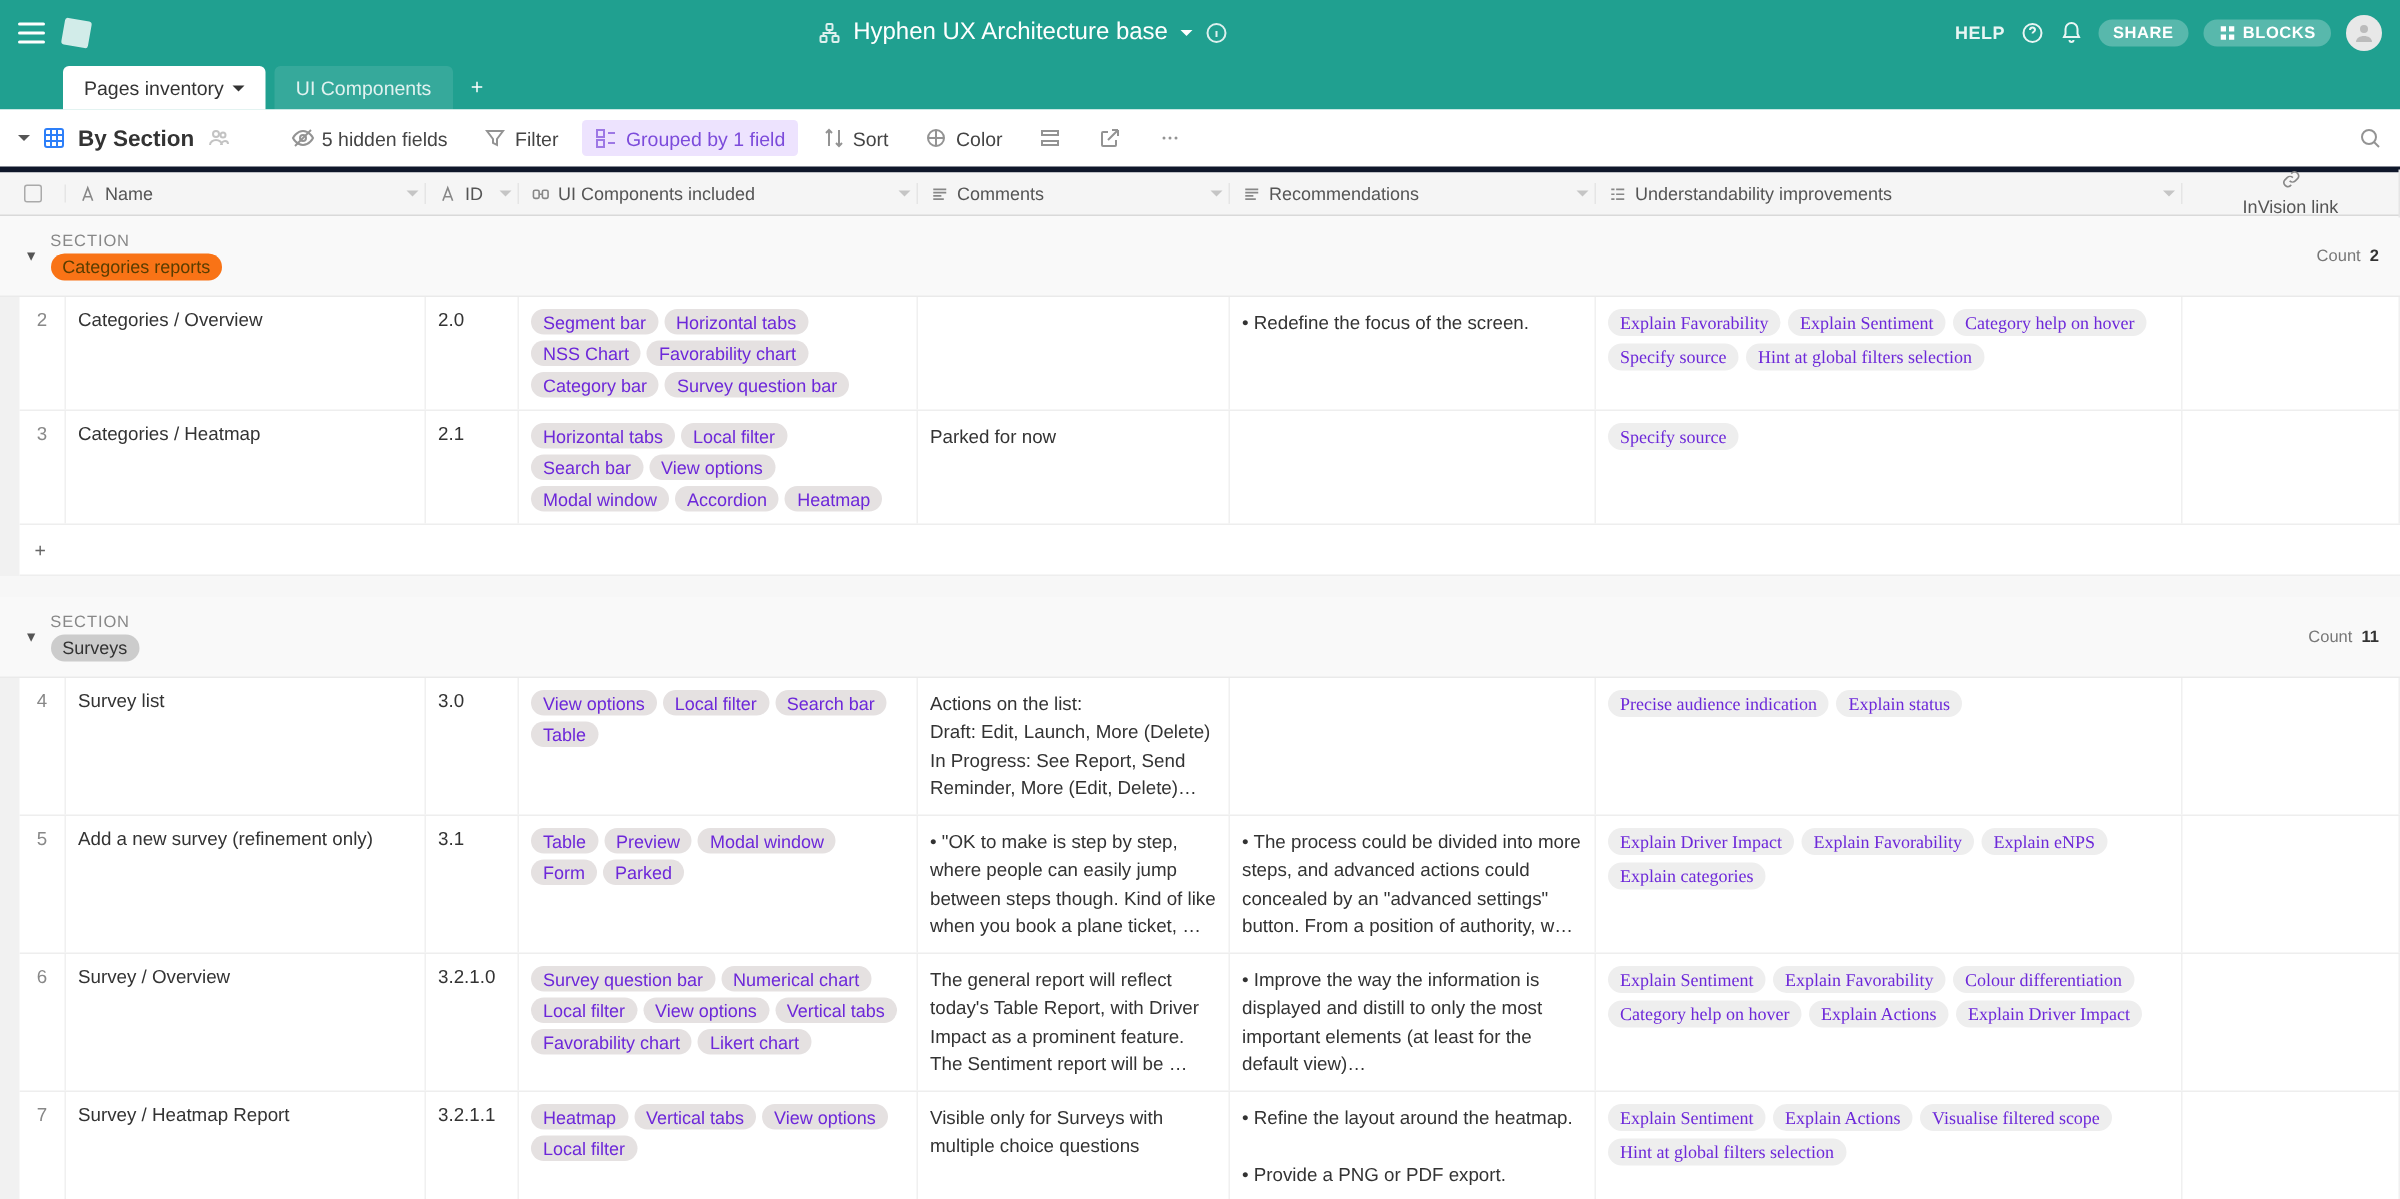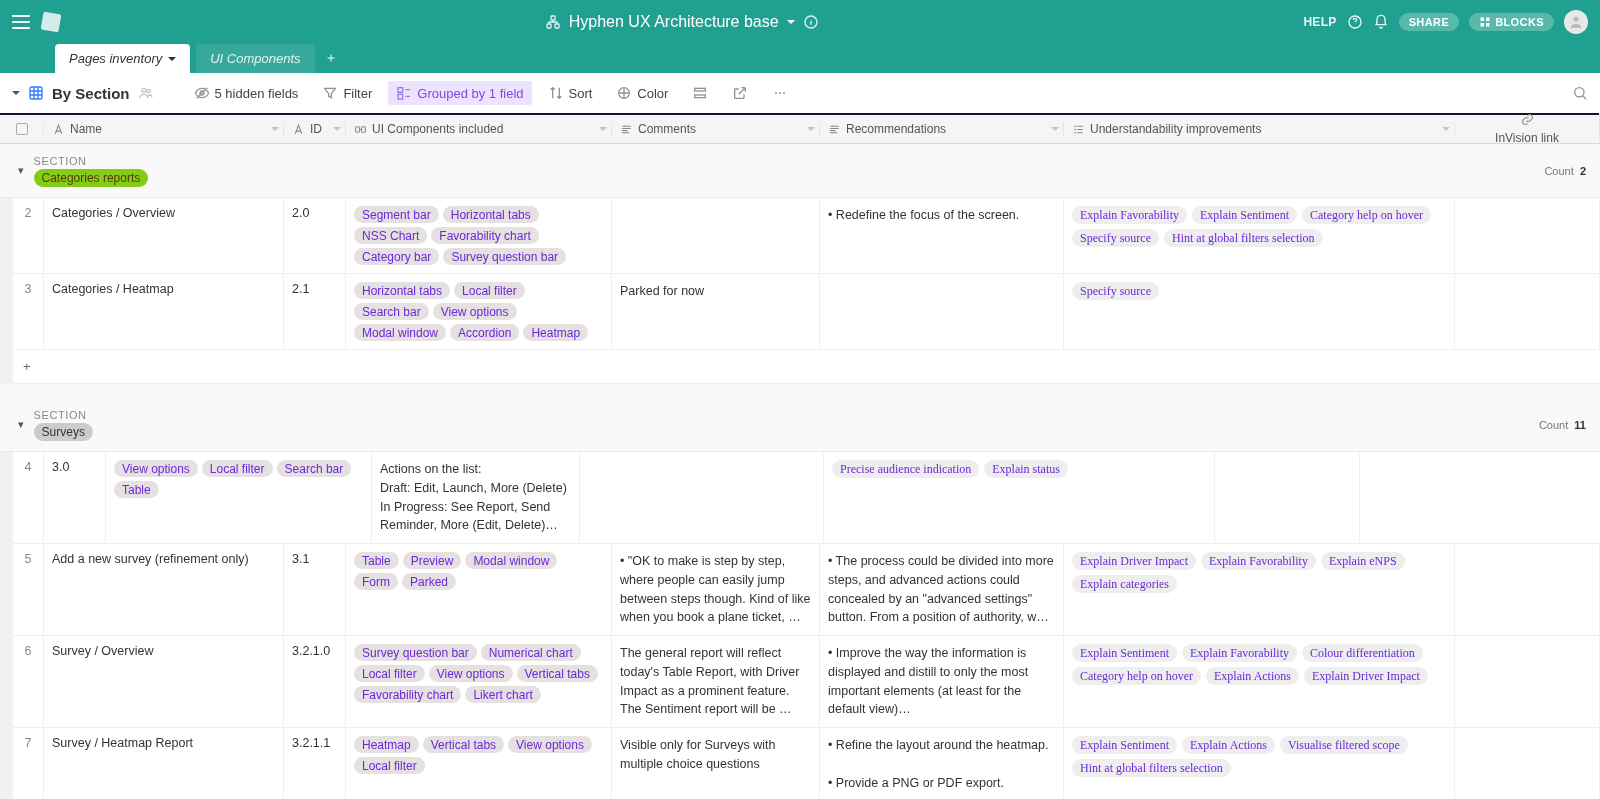--- a/index.html
+++ b/index.html
@@ -13,28 +13,28 @@
 
     .header-center { flex: 1; display: flex; align-items: center; justify-content: center; gap: 8px; font-size: 16px; font-weight: 500; }
     .header-center .title-icon { width: 16px; opacity: 0.85; }
 
     .header-right { display: flex; align-items: center; gap: 10px; }
     .header-right .icon-btn { color: #fff; opacity: 0.9; cursor: pointer; }
     .help-text { font-size: 12px; font-weight: 600; letter-spacing: 0.3px; }
     .share-btn, .blocks-btn { background: rgba(255,255,255,0.25); padding: 3px 10px; border-radius: 10px; font-size: 11px; font-weight: 700; letter-spacing: 0.4px; display: flex; align-items: center; gap: 4px; cursor: pointer; }
     .avatar { width: 24px; height: 24px; border-radius: 50%; background: #e8e8e8; display: flex; align-items: center; justify-content: center; }
 
-    .tabs-bar { background: #20a090; height: 29px; display: flex; align-items: flex-end; padding-left: 55px; gap: 0; font-style: italic; }
+    .tabs-bar { background: #20a090; height: 29px; display: flex; align-items: flex-end; padding-left: 42px; gap: 0; }
     .tab { padding: 7px 14px; font-size: 13px; cursor: pointer; border-radius: 4px 4px 0 0; display: flex; align-items: center; gap: 6px; }
     .tab.active { background: #fff; color: #333; font-weight: 500; }
     .tab:not(.active) { color: rgba(255,255,255,0.85); background: rgba(255,255,255,0.1); margin-left: 6px; }
     .add-tab { color: rgba(255,255,255,0.9); padding: 6px 10px; cursor: pointer; }
     .chevron-down { border: 4px solid transparent; border-top-color: currentColor; width: 0; height: 0; margin-top: 4px; display: inline-block; }
 
-    .toolbar { height: 42px; display: flex; align-items: center; padding: 0 12px; gap: 8px; border-bottom: 2px solid #0f172a; background: #fff; }
+    .toolbar { height: 42px; display: flex; align-items: center; padding: 0 12px; gap: 8px; border-bottom: 4px solid #0f172a; background: #fff; }
     .view-name { font-size: 15px; font-weight: 600; display: flex; align-items: center; gap: 8px; }
     .grid-icon { color: #2d7ff9; width: 16px; height: 16px; }
     .people-icon { opacity: 0.5; width: 16px; }
     .toolbar-btn { display: flex; align-items: center; gap: 5px; padding: 4px 8px; border-radius: 3px; font-size: 13px; color: #444; cursor: pointer; }
     .toolbar-btn.grouped { background: #ede3fe; color: #7c4bdb; }
     .toolbar-spacer { flex: 1; }
     .small-icon { width: 16px; height: 16px; opacity: 0.7; }
 
     .columns-header { display: flex; height: 29px; border-bottom: 1px solid #d9d9d9; background: #f5f5f5; font-size: 12px; color: #555; align-items: center; }
     .col { display: flex; align-items: center; padding: 0 8px; border-right: 1px solid #e5e5e5; position: relative; gap: 5px; }
@@ -44,21 +44,21 @@
     .col-id { width: 62px; }
     .col-comps { width: 266px; }
     .col-comments { width: 208px; }
     .col-recs { width: 244px; }
     .col-und { width: 391px; }
     .col-inv { width: 145px; flex-direction: column; }
 
     .group-header { display: flex; align-items: center; height: 34px; background: #f9f9f9; padding-left: 18px; font-size: 11px; color: #888; gap: 10px; border-bottom: 1px solid rgba(0,0,0,0.06); }
     .group-header .toggle { cursor: pointer; color: #555; }
     .group-pill { padding: 2px 8px; border-radius: 9px; font-size: 12px; font-weight: 500; }
-    .pill-orange { background: #84cc16; color: #5a3d00; }
+    .pill-orange { background: #f97316; color: #5a3d00; }
     .pill-gray { background: #ccc; color: #333; }
     .group-count { margin-left: auto; margin-right: 14px; font-size: 11px; color: #777; }
     .group-label-text { letter-spacing: 0.6px; font-weight: 400; }
 
     .group-body { border-left: 13px solid #f1f1f1; }
     .row { display: flex; border-bottom: 1px solid #eee; font-size: 12.5px; }
     .cell { padding: 8px; border-right: 1px solid #f0f0f0; }
     .cell-rownum { width: 31px; text-align: center; color: #888; padding: 8px 4px; }
     .cell-name { width: 240px; }
     .cell-id { width: 62px; }
@@ -337,20 +337,21 @@
       <span class="toggle">▾</span>
       <span style="display:flex;flex-direction:column;gap:2px">
         <span class="group-label-text">SECTION</span>
         <span class="group-pill pill-gray">Surveys</span>
       </span>
       <span class="group-count">Count&nbsp;&nbsp;<b style="color:#333">11</b></span>
     </div>
     <div class="group-body">
       <div class="row">
         <div class="cell cell-rownum">4</div>
+        <div class="cell cell-name">Survey list</div>
         <div class="cell cell-id">3.0</div>
         <div class="cell cell-comps">
           <span class="tag">View options</span>
           <span class="tag">Local filter</span>
           <span class="tag">Search bar</span>
           <span class="tag">Table</span>
         </div>
         <div class="cell cell-comments">Actions on the list:<br>Draft: Edit, Launch, More (Delete)<br>In Progress: See Report, Send Reminder, More (Edit, Delete)…</div>
         <div class="cell cell-recs"></div>
         <div class="cell cell-und">

